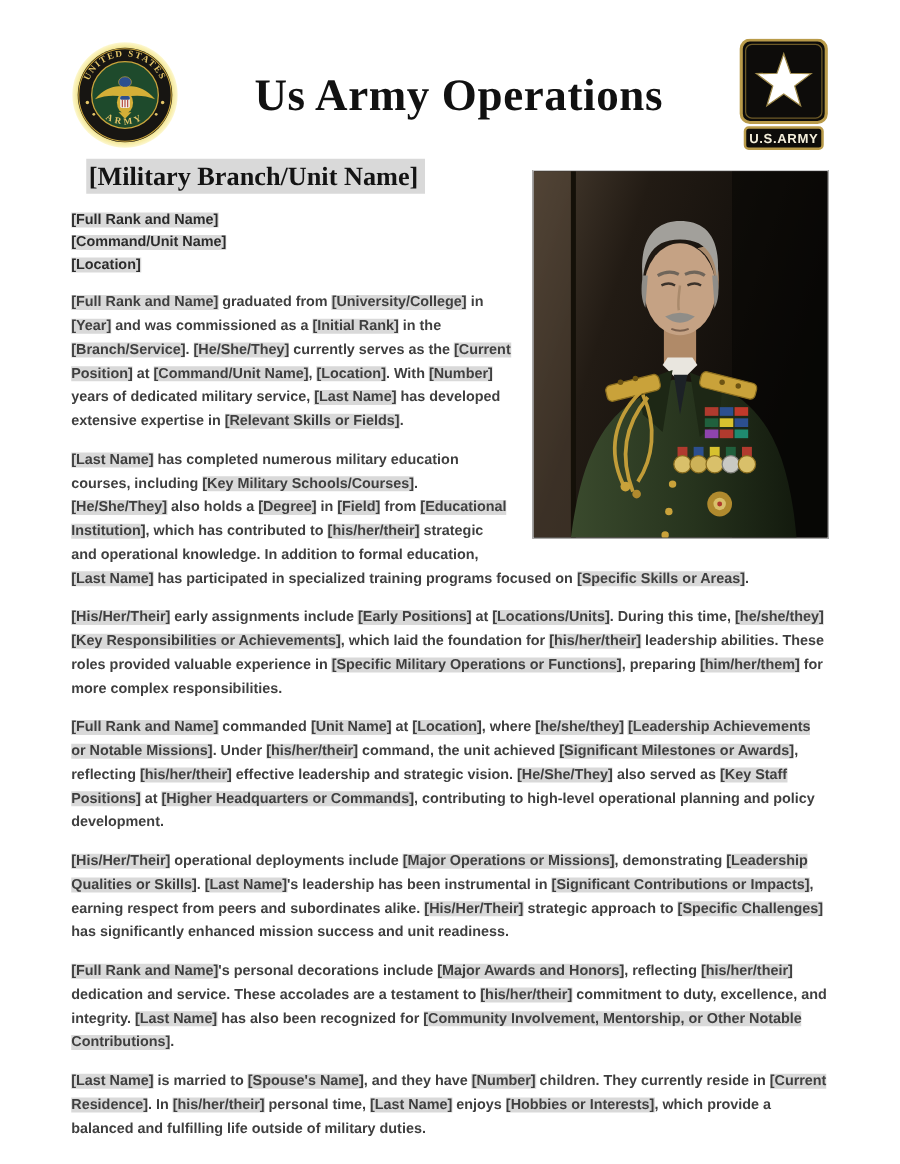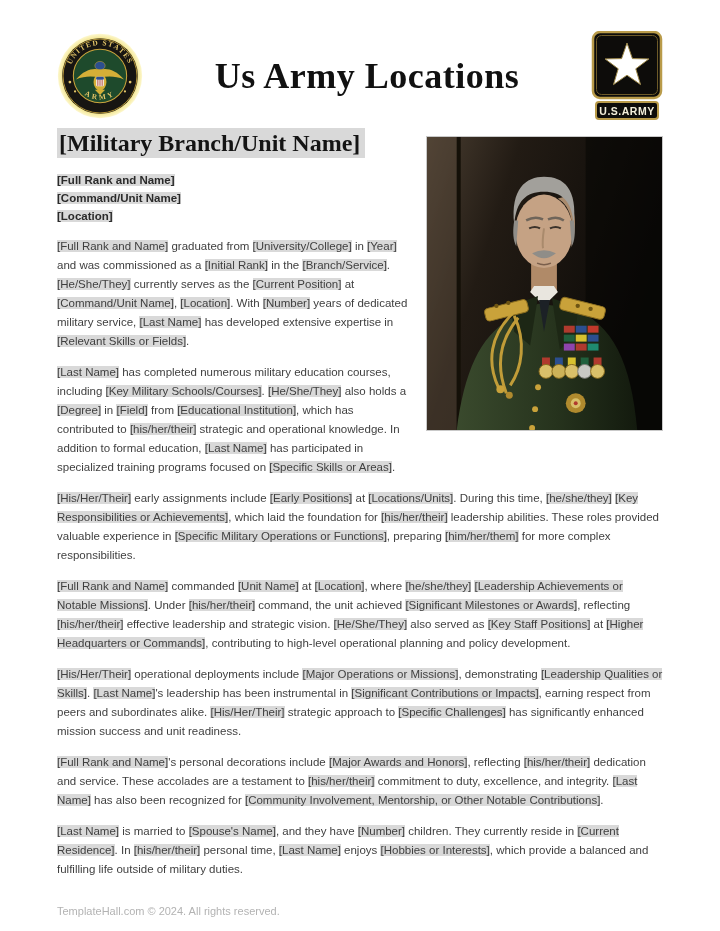--- a/index.html
+++ b/index.html
@@ -18,27 +18,27 @@
   }
   .star-logo { width:72px; height:90px; flex:0 0 auto; }
   
   .content { margin-top:6px; }
   .photo {
     float:right; width:237px; height:295px; margin:8px 0 12px 16px;
     border:1px solid #c9c9c9; box-sizing:border-box; background:#100d0b;
   }
   .photo svg { display:block; width:100%; height:100%; }
   .doc-heading {
-    margin:0 0 13px 0; font-family:"Liberation Serif", serif;
-    font-weight:bold; font-size:24px; color:#141414; line-height:1.25;
+    margin:0 0 13px 12px; font-family:"Liberation Serif", serif;
+    font-weight:bold; font-size:21px; color:#141414; line-height:1.25;
   }
   .doc-heading .hl { padding:2px 5px 2px 2px; }
   .info-block { margin:0 0 4px 0; }
   .info-line { font-size:11.5px; font-weight:bold; line-height:18px; color:#2b2b2b; }
-  .para { margin:12px 0 0 0; font-size:11.5px; line-height:19px; text-align:left; }
+  .para { margin:12px 0 0 0; font-size:11.5px; line-height:19px; text-align:left;font-weight:bold; }
   .hl { background:#d9d9d9; }
   
   .footer { clear:both; margin-top:26px; font-size:11px; color:#b3b3b3; }
 </style>
 </head>
 <body>
 
 <div class="page">
 
   <header class="header">
@@ -73,21 +73,21 @@
           <ellipse cx="50" cy="57" rx="7.5" ry="10" fill="#d4af37"></ellipse>
           <circle cx="50" cy="46" r="3.6" fill="#d4af37"></circle>
           <rect x="45.5" y="51" width="9" height="11" rx="1.5" fill="#f2f0ea"></rect>
           <rect x="45.5" y="51" width="9" height="3.5" rx="1.5" fill="#2c4f8f"></rect>
           <path d="M47.5,54.5 v7 M50,54.5 v7 M52.5,54.5 v7" stroke="#b03a2e" stroke-width="1"></path>
           <path d="M44,66 L50,72 L56,66 Z" fill="#d4af37"></path>
         </g>
       </svg>
     </div>
 
-    <h1 class="main-title">Us Army Locations</h1>
+    <h1 class="main-title">Us Army Operations</h1>
 
     <div class="star-logo">
       <svg viewBox="0 0 72 90" xmlns="http://www.w3.org/2000/svg">
         <rect x="2" y="1" width="68" height="66" rx="7" fill="#0d0c0a" stroke="#b99b4a" stroke-width="2.5"></rect>
         <rect x="5.5" y="4.5" width="61" height="59" rx="5" fill="none" stroke="#6d5a28" stroke-width="1"></rect>
         <polygon points="36,12 41.4,27.6 57.9,27.9 44.8,37.8 49.5,53.6 36,44.2 22.5,53.6 27.2,37.8 14.1,27.9 30.6,27.6" fill="#ffffff" stroke="#9c8748" stroke-width="1"></polygon>
         <rect x="5" y="71" width="62" height="17" rx="3" fill="#0d0c0a" stroke="#b99b4a" stroke-width="2"></rect>
         <text x="36" y="83.5" text-anchor="middle" font-family="Liberation Sans, sans-serif" font-size="10.5" font-weight="bold" fill="#f3eeda" letter-spacing="0.5">U.S.ARMY</text>
       </svg>
     </div>

